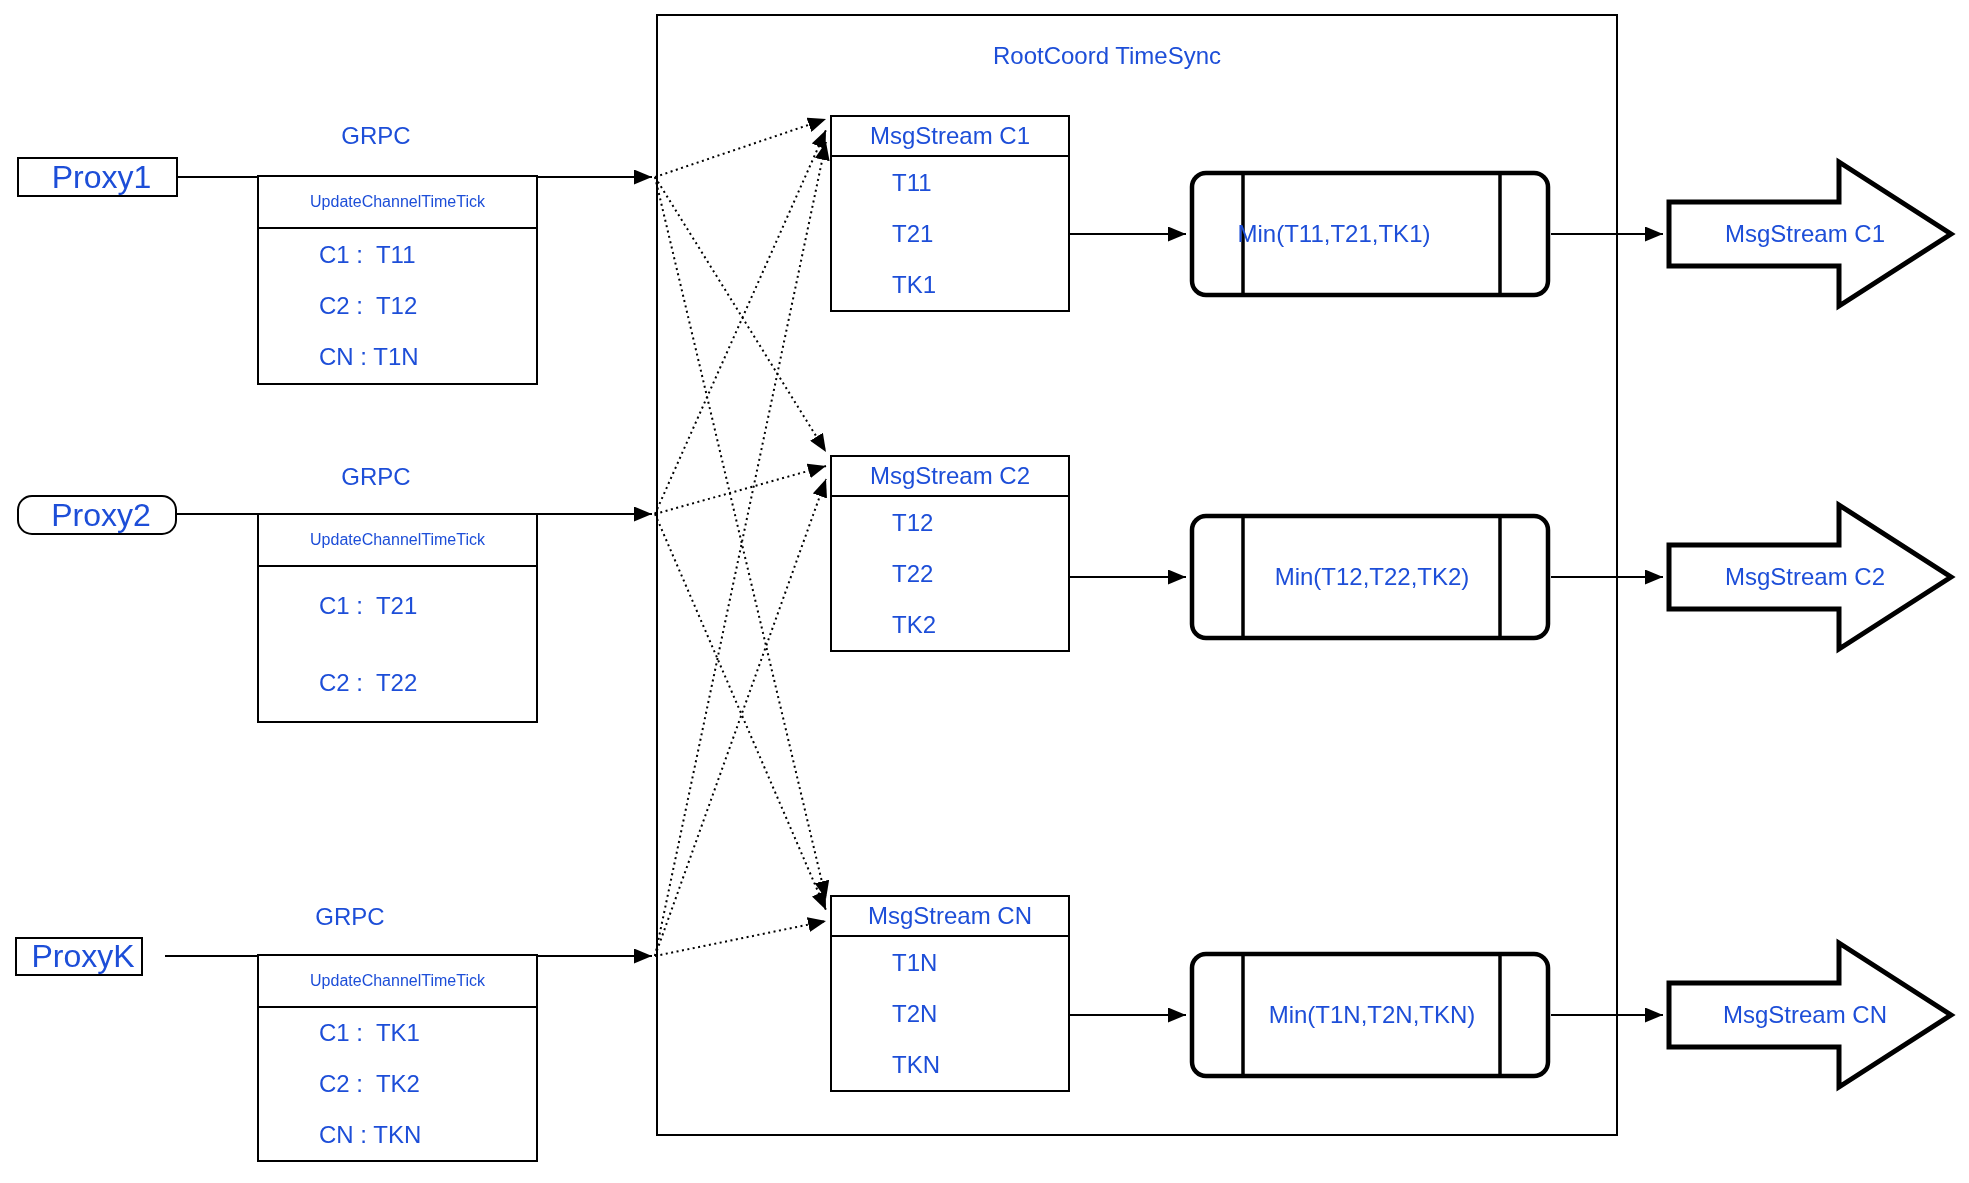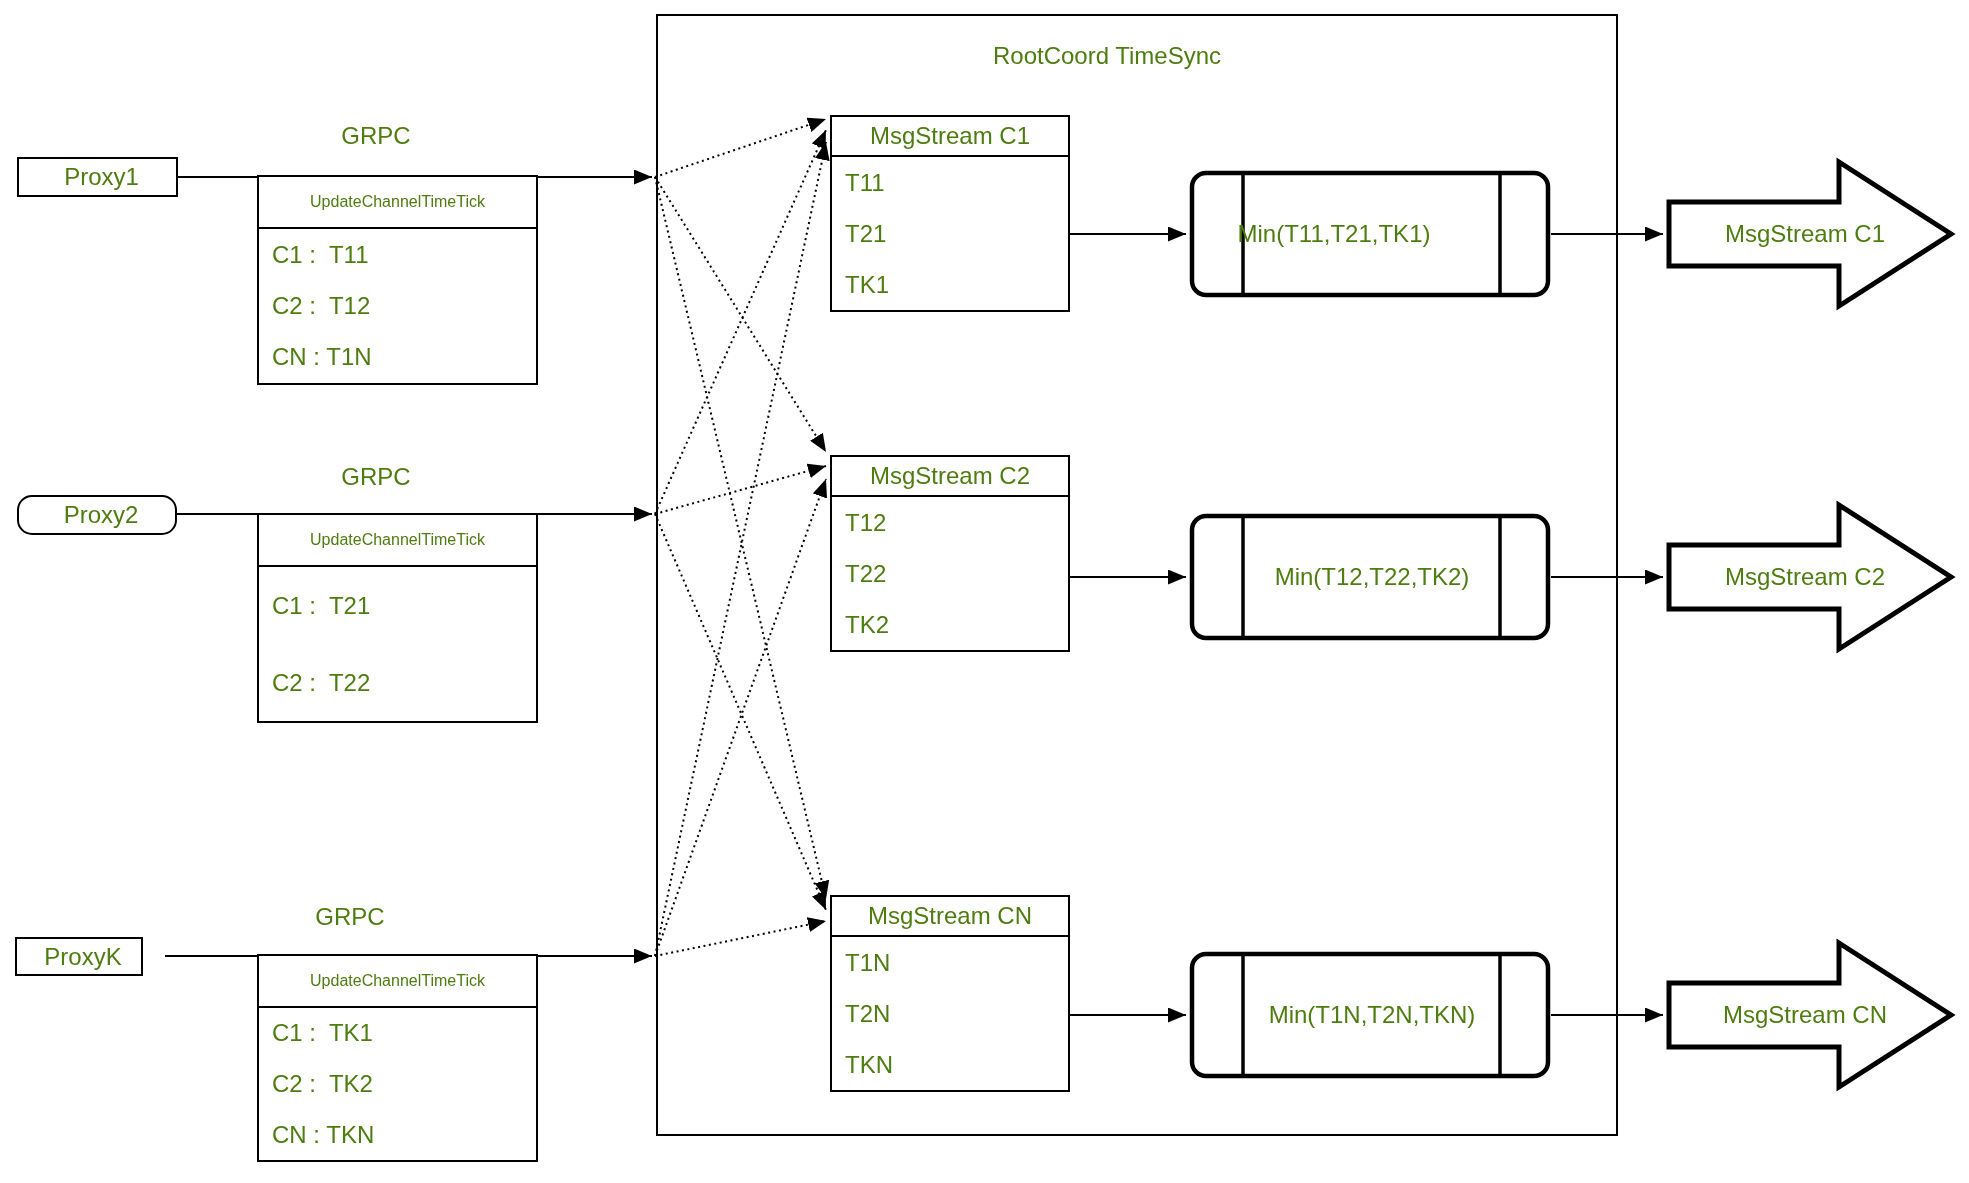--- a/index.html
+++ b/index.html
@@ -1,56 +1,56 @@
 <!DOCTYPE html>
 <html><head>
 <meta charset="utf-8">
 <style>
   html,body { margin:0; padding:0; background:#ffffff; }
   .canvas {
     position:relative;
     width:1969px; height:1183px;
     background:#ffffff;
     font-family:"Liberation Sans", sans-serif;
-    color:#4d7c0f;
+    color:#1d4ed8;
     overflow:hidden;
   }
   .wires { position:absolute; left:0; top:0; width:1969px; height:1183px; }
   .box {
     position:absolute;
     background:#fff;
     border:2px solid #000;
     box-sizing:border-box;
   }
   .rootcoord {
     position:absolute;
     border:2px solid #000;
     box-sizing:border-box;
     background:transparent;
   }
   .proxy {
     display:flex; align-items:center; justify-content:center;
-    font-size:24px;
+    font-size:32px;
     padding-left:8px;
   }
   .lbl {
     position:absolute;
     transform:translate(-50%,-50%);
     font-size:24px;
     white-space:pre;
     line-height:1.15;
   }
   .etable { display:flex; flex-direction:column; }
   .etable-header {
     height:50px; flex:0 0 50px;
     border-bottom:2px solid #000;
     display:flex; align-items:center; justify-content:center;
     font-size:16px;
   }
-  .etable-body { flex:1; display:flex; flex-direction:column; }
+  .etable-body { flex:1; display:flex; flex-direction:column;padding-left:47px; }
   .etable-row {
     flex:1; display:flex; align-items:center;
     padding-left:13px; font-size:24px; white-space:pre;
   }
   .msg-header {
     height:38px; flex:0 0 38px;
     border-bottom:2px solid #000;
     display:flex; align-items:center; justify-content:center;
     font-size:24px;
   }

